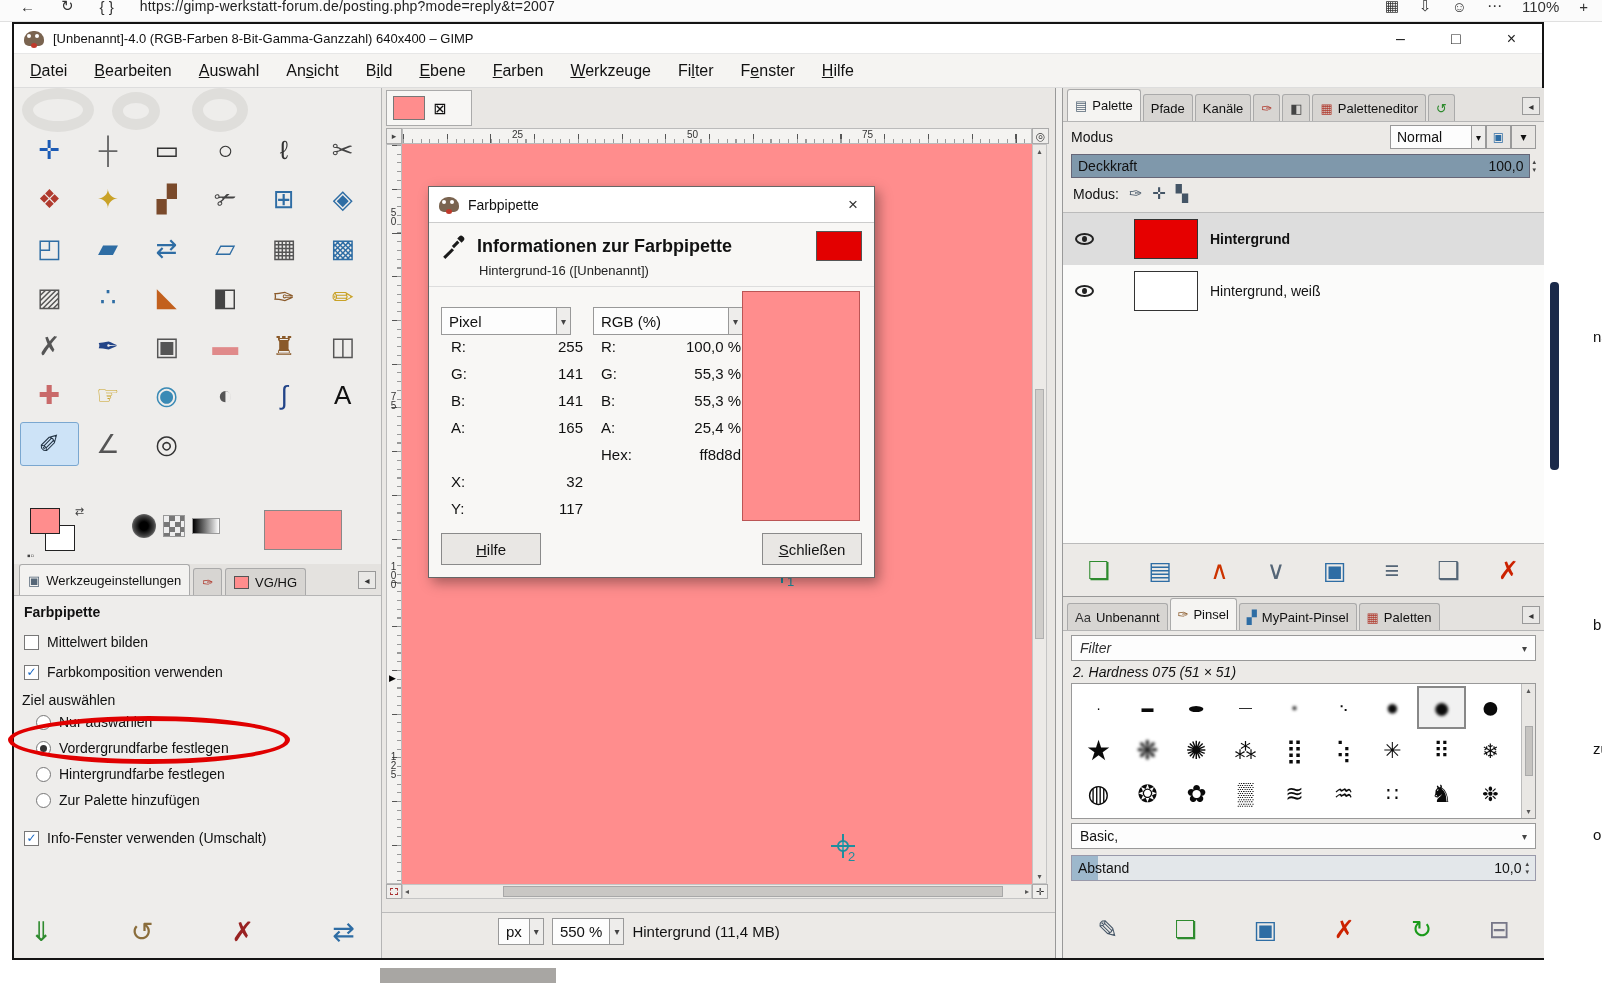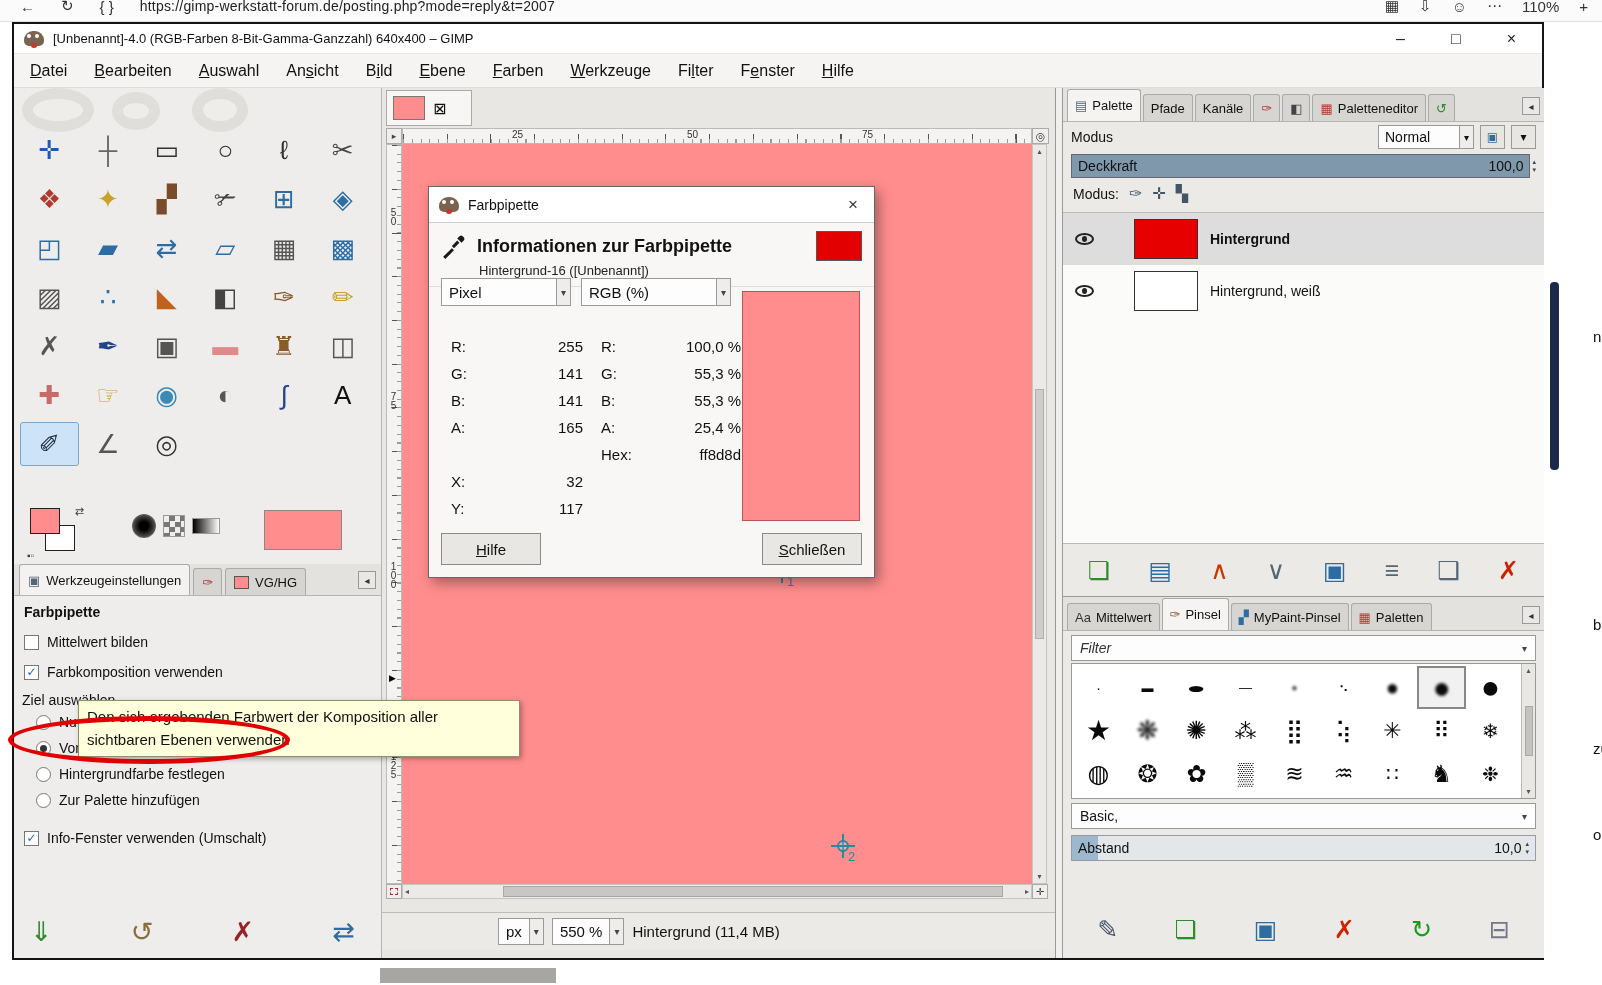--- a/index.html
+++ b/index.html
@@ -95,40 +95,40 @@
   .sel .arr{border-left:1px solid #999;height:100%;display:flex;align-items:center;padding:0 4px;font-size:10px;background:#eeedeb;color:#444}
 
   
   #dialog{position:absolute;left:414px;top:162px;width:447px;height:392px;background:#f8f7f5;border:1px solid #666;box-shadow:4px 5px 12px rgba(0,0,0,.35);z-index:60}
   .dlg-title{height:36px;background:#fff;border-bottom:1px solid #ccc;display:flex;align-items:center;gap:9px;padding:0 10px;font-size:14px}
   .dlg-close{margin-left:auto;font-size:17px;color:#333;padding:0 6px}
   .dlg-head{display:flex;align-items:center;gap:10px;padding:8px 12px 0 12px}
   .dlg-heading{font-size:18px;font-weight:bold}
   .dlg-swatch{margin-left:auto;width:46px;height:30px;border:1px solid #555;background:#e30000}
   .dlg-sub{padding:2px 12px 8px 50px;font-size:13px;color:#222;border-bottom:1px solid #ddd}
-  .dlg-selects{position:absolute;left:12px;top:91px;display:flex;gap:10px}
+  .dlg-selects{position:absolute;left:12px;top:120px;display:flex;gap:22px}
   .dlg-selects .sel{font-size:15px}
   .dlg-cols{position:absolute;left:12px;top:146px;display:flex}
   .colA{width:150px}.colB{width:158px}
   .vrow{display:flex;align-items:center;height:27px;font-size:15px}
   .vrow .l{width:44px;padding-left:10px}
   .vrow .v{flex:1;text-align:right;padding-right:8px}
   .pos-rows{margin-top:27px}
   .dlg-preview{position:absolute;right:14px;top:104px;width:118px;height:230px;border:1px solid #b55;background:#ff8d8d}
   .dlg-btns{position:absolute;left:12px;right:12px;bottom:12px;display:flex;justify-content:space-between}
   .btn{min-width:100px;height:32px;background:#e9e7e4;border:1px solid #8a8a8a;display:flex;align-items:center;justify-content:center;font-size:15px;padding:0 14px}
 
   
   #dock-upper{position:absolute;left:1048px;top:64px;width:482px;height:508px;background:#eceae7;border-left:1px solid #999}
   #dock-lower{position:absolute;left:1048px;top:572px;width:482px;bottom:0;background:#eceae7;border-left:1px solid #999;border-top:1px solid #999}
   .rtabs{display:flex;align-items:flex-end;gap:2px;height:34px;padding:0 4px;border-bottom:1px solid #b5b5b5;background:#e4e2df}
   .rtab{height:27px;display:flex;align-items:center;gap:5px;padding:0 7px;background:#d7d5d2;border:1px solid #aaa;border-bottom:none;border-radius:3px 3px 0 0;font-size:13px;white-space:nowrap}
   .rtab.active{background:#f5f4f2;height:32px}
   .rtab .ic:empty,.rtab .tl:empty{display:none}
-  .mode-row{display:flex;align-items:center;height:30px;padding:0 8px;font-size:14px;gap:6px}
+  .mode-row{display:flex;align-items:center;height:30px;padding:0 8px;font-size:14px;gap:0}
   .mode-sel{margin-left:auto;width:96px;height:24px;border:1px solid #999;background:#fdfdfd;display:flex;align-items:center;padding-left:6px;gap:4px;font-size:14px}
   .mode-sel .arr{margin-left:auto;border-left:1px solid #999;height:100%;display:flex;align-items:center;padding:0 4px;font-size:10px;background:#eeedeb}
   .sq-btn{width:25px;height:24px;border:1px solid #999;background:#e8e6e3;display:flex;align-items:center;justify-content:center;font-size:12px}
   .opacity-wrap{display:flex;align-items:center;margin:2px 8px 0 8px;gap:2px}
   .opacity-bar{position:relative;flex:1;height:24px;background:#7f98ab;border:1px solid #667;display:flex;align-items:center;justify-content:space-between;padding:0 6px;font-size:14px}
   .spin{display:flex;flex-direction:column;font-size:7px;color:#444;line-height:1.2}
   .lock-row{display:flex;align-items:center;gap:10px;height:28px;padding:0 10px;font-size:14px;margin-top:2px}
   .lock-row .fico{font-size:16px}
   .layer-list{position:absolute;left:0;top:124px;right:0;height:332px;background:#fbfbfa;border-top:1px solid #bbb;border-bottom:1px solid #bbb;overflow:hidden}
   .layer-row{height:52px;display:flex;align-items:center;gap:12px;padding:0 12px;font-size:14px}
@@ -467,21 +467,20 @@
 
         <span class="fico" style="color: rgb(138, 109, 59);">↺</span>
 
         <span class="fico" style="color: rgb(153, 34, 34);">✗</span>
 
         <span class="fico" style="color: rgb(46, 109, 164);">⇄</span>
 
     </div>
   </div>
 
-  <div class="tooltip">Den sich ergebenden Farbwert der Komposition aller sichtbaren Ebenen verwenden</div>
 
   <div id="canvas-area">
     <div class="img-tab">
       <span class="thumb" style="background: rgb(255, 141, 141);"></span>
       <span>⊠</span>
     </div>
     <div class="corner-btn">▸</div>
     <div class="hruler">
 
         <span class="hnum" style="left: 109px;">25</span>
@@ -764,21 +763,21 @@
         <span class="fico" style="color: rgb(204, 34, 0);">✗</span>
 
     </div>
   </div>
 
   <div id="dock-lower">
     <div class="rtabs">
 
         <div class="rtab">
           <span class="ic" style="color: rgb(51, 51, 51);">Aa</span>
-          <span class="tl">Mittelwert</span>
+          <span class="tl">Unbenannt</span>
         </div>
 
         <div class="rtab active">
           <span class="ic" style="color: rgb(138, 90, 42);">✑</span>
           <span class="tl">Pinsel</span>
         </div>
 
         <div class="rtab">
           <span class="ic" style="color: rgb(46, 109, 164);">▞</span>
           <span class="tl">MyPaint-Pinsel</span>
@@ -790,20 +789,21 @@
         </div>
 
       <div class="collapse-btn">◂</div>
     </div>
 
     <div class="combo italic">
       <span>Filter</span>
       <span class="arr">▾</span>
     </div>
 
+    <div class="brush-title">2. Hardness 075 (51 × 51)</div>
 
     <div class="brush-grid">
       <div class="brush-wrap">
 
           <div class="brush">
             <span class="bglyph" style="font-size: 14px;">·</span>
           </div>
 
           <div class="brush">
             <span class="bglyph" style="font-size: 12px;">▬</span>

